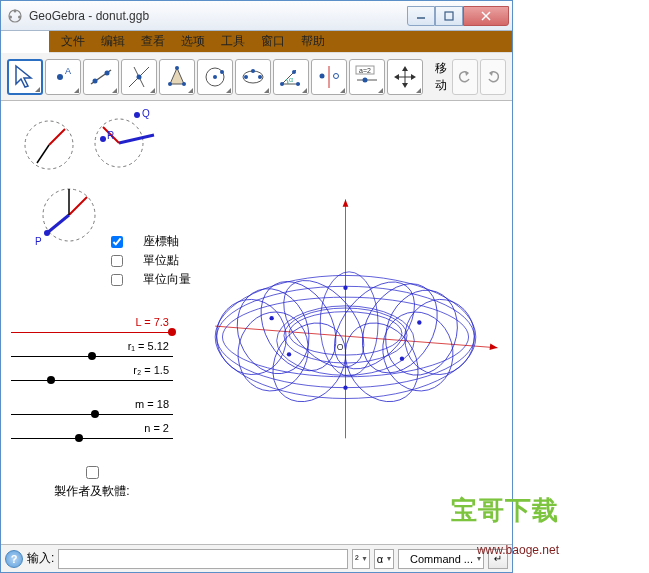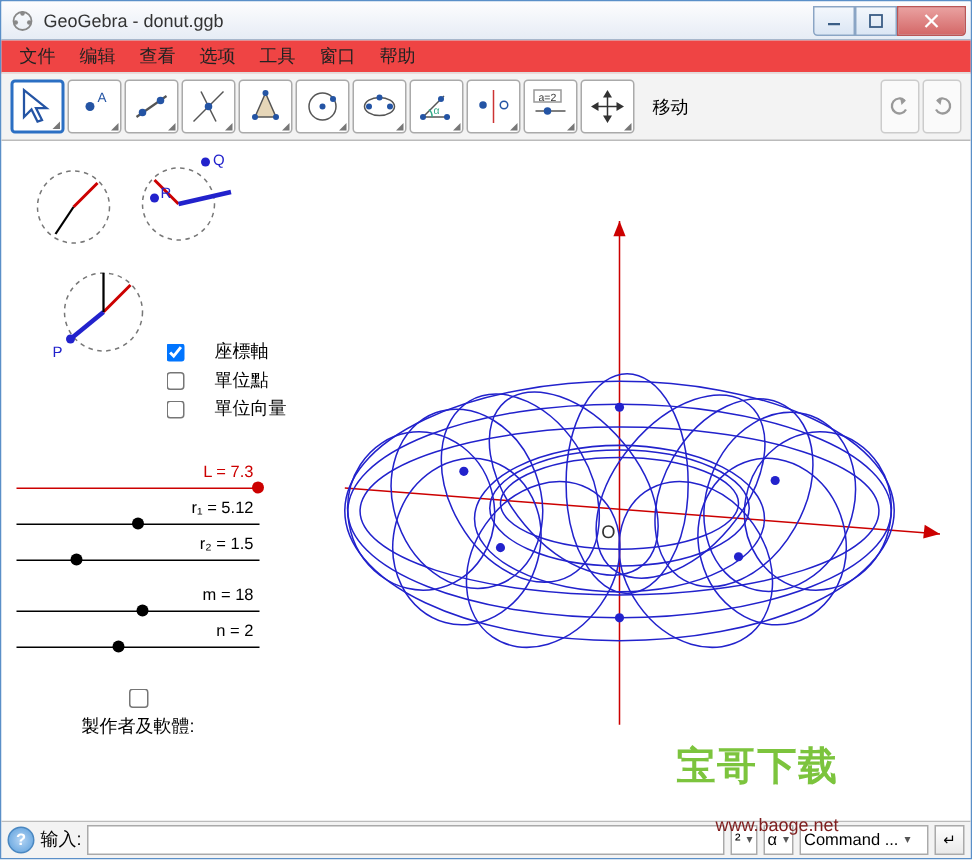--- a/index.html
+++ b/index.html
@@ -1,28 +1,28 @@
 <!DOCTYPE html>
 <html><head>
 <meta charset="utf-8">
 <style>
 * { box-sizing: border-box; margin: 0; padding: 0; font-family: "Microsoft YaHei", Arial, sans-serif; }
 body { background: #fff; width: 649px; height: 573px; overflow: hidden; position: relative; }
 
 
-.window { width: 648px; height: 573px; border: 1px solid #5a8fc8; background: #fff; display: flex; flex-direction: column; }
+.window { width: 513px; height: 573px; border: 1px solid #5a8fc8; background: #fff; display: flex; flex-direction: column; }
 .titlebar { height: 30px; background: linear-gradient(#fdfdfe, #e6ecf5); display: flex; align-items: center; justify-content: space-between; padding: 0 0 0 6px; border-bottom: 1px solid #a7b7cc; }
 .titlebar-left { display: flex; align-items: center; gap: 6px; font-size: 12px; color: #333; }
 .app-icon { width: 16px; height: 16px; }
 .win-controls { display: flex; height: 20px; margin-right: 3px; }
 .win-btn { width: 28px; height: 20px; border: 1px solid #8aa5c5; background: linear-gradient(#f3f7fc,#dbe6f4); font-size: 11px; display: flex; align-items: center; justify-content: center; color: #3a5d85; border-radius: 0; }
 .win-btn.min { border-radius: 0 0 0 3px; }
 .win-btn.close { background: linear-gradient(#e9a1a0,#d46868); color: #fff; border-color: #b55; border-radius: 0 0 3px 0; width: 46px; }
 
-.menubar { height: 22px; background: #ef4444; display: flex; align-items: center; padding-left: 4px; gap: 0; font-size: 12px; color: #222; border-bottom: 1px solid #ddd; }
+.menubar { height: 22px; background: #a16207; display: flex; align-items: center; padding-left: 4px; gap: 0; font-size: 12px; color: #222; border-bottom: 1px solid #ddd; margin-left: 48px; }
 .menubar span { padding: 2px 8px; cursor: default; }
 
 .toolbar { height: 48px; background: #f3f3f3; border-bottom: 1px solid #bbb; display: flex; align-items: center; padding: 4px 6px; gap: 2px; }
 .tool { width: 36px; height: 36px; border: 1px solid #aaa; background: #fff; border-radius: 3px; display: flex; align-items: center; justify-content: center; position: relative; }
 .tool.active { border: 2px solid #2b6fc3; }
 .tool svg { width: 30px; height: 30px; }
 .tool .corner { position:absolute; right:1px; bottom:1px; width:0;height:0;border-left:5px solid transparent;border-bottom:5px solid #777; }
 .tool-label { margin-left: 10px; font-size: 12px; flex: 1; }
 .undo-area { display: flex; gap: 2px; }
 .undo-btn { width: 26px; height: 36px; border: 1px solid #ccc; background:#fafafa; border-radius:3px; display:flex; align-items:center; justify-content:center; color:#888; font-size:14px;}
@@ -44,21 +44,21 @@
 .red-text { color:#c00; }
 
 .author-chk { margin-top: 18px; display:flex; align-items:center; gap:4px; font-size:12px;flex-direction:column;}
 
 
 .inputbar { height: 28px; border-top: 1px solid #bbb; background:#f3f3f3; display:flex; align-items:center; padding:2px 4px; gap:4px; font-size:12px; }
 .help-icon { width:18px; height:18px; border-radius:50%; background:radial-gradient(#b5d5f5,#5a9edb); color:#fff; display:flex; align-items:center; justify-content:center; font-size:11px; font-weight:bold; border:1px solid #4a87c0;}
 .inputbar input[type=text] { flex:1; height:20px; border:1px solid #aaa; padding:0 4px; font-size:12px; background:#fff;}
 .mini-dd { height:20px; border:1px solid #aaa; background:#fff; display:flex; align-items:center; padding:0 2px; gap:4px; font-size:11px;}
 .mini-dd .arrow{ font-size:8px; color:#555;}
-.mini-dd.cmd{ min-width:86px;}
+.mini-dd.cmd{ min-width:86px;justify-content:flex-end;}
 .tail-btn{ width:20px; height:20px; border:1px solid #aaa; background:linear-gradient(#fefefe,#e9e9e9); font-size:10px;}
 
 .watermark { position:absolute; right:90px; bottom:45px; font-size:26px; font-weight:bold; color:#7cc43d; pointer-events:none; letter-spacing:1px;}
 .watermark-sub { position:absolute; right:90px; bottom:16px; font-size:12px; color:#7f1d1d; pointer-events:none;margin-left:48px;}
 </style>
 </head>
 <body>
 
 <div class="window">
 

